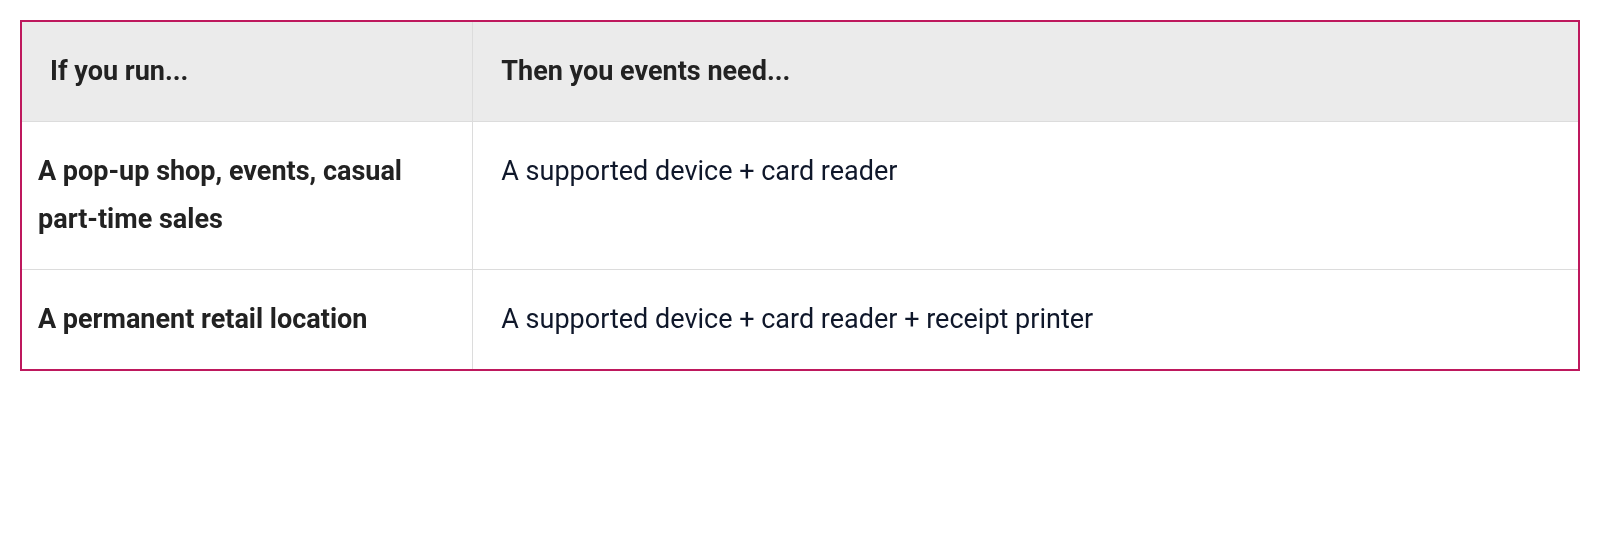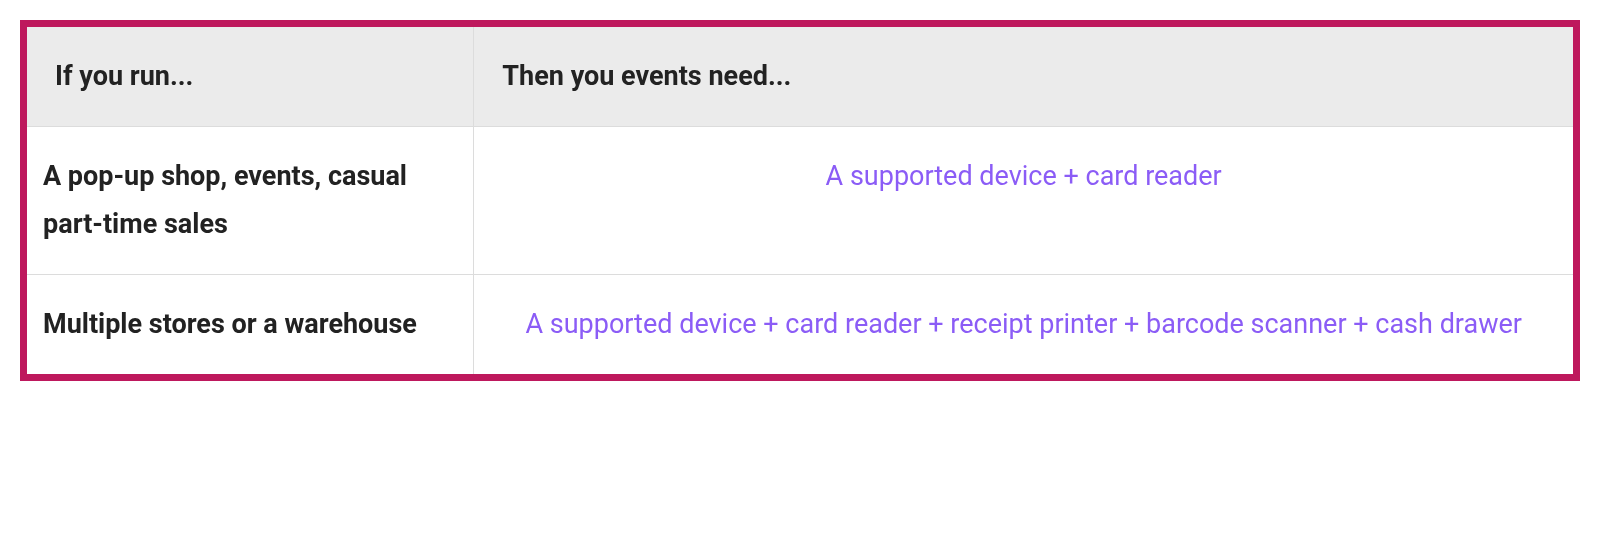--- a/index.html
+++ b/index.html
@@ -9,21 +9,21 @@
     }
     body {
       font-family: -apple-system, BlinkMacSystemFont, "Segoe UI", Roboto, Helvetica, Arial, sans-serif;
       background: #ffffff;
       padding: 20px;
       width: 1600px;
     }
     table {
       width: 100%;
       border-collapse: collapse;
-      border: 7px solid #be185d;
+      border: 2px solid #be185d;
     }
     th, td {
       text-align: left;
       vertical-align: top;
       padding: 26px 28px;
       border: 1px solid #dcdcdc;
       font-size: 27px;
       line-height: 1.75;
       color: #1a1a1a;
     }
@@ -32,22 +32,21 @@
       font-weight: 700;
       color: #222222;
     }
     td.label-cell {
       font-weight: 700;
       color: #222222;
       padding-left: 16px;
     }
     td.value-cell {
       font-weight: 400;
-      color: #8b5cf6;
-      text-align: center;
+      color: #0f172a;
     }
     col.col-left {
       width: 29%;
     }
     col.col-right {
       width: 71%;
     }
   </style>
 </head>
 <body>
@@ -62,17 +61,17 @@
       <th>If you run...</th>
       <th>Then you events need...</th>
     </tr>
   </thead>
   <tbody>
     <tr>
       <td class="label-cell">A pop-up shop, events, casual part-time sales</td>
       <td class="value-cell">A supported device + card reader</td>
     </tr>
     <tr>
-      <td class="label-cell">Multiple stores or a warehouse</td>
-      <td class="value-cell">A supported device + card reader + receipt printer + barcode scanner + cash drawer</td>
+      <td class="label-cell">A permanent retail location</td>
+      <td class="value-cell">A supported device + card reader + receipt printer</td>
     </tr>
   </tbody>
 </table>
 
 </body></html>

